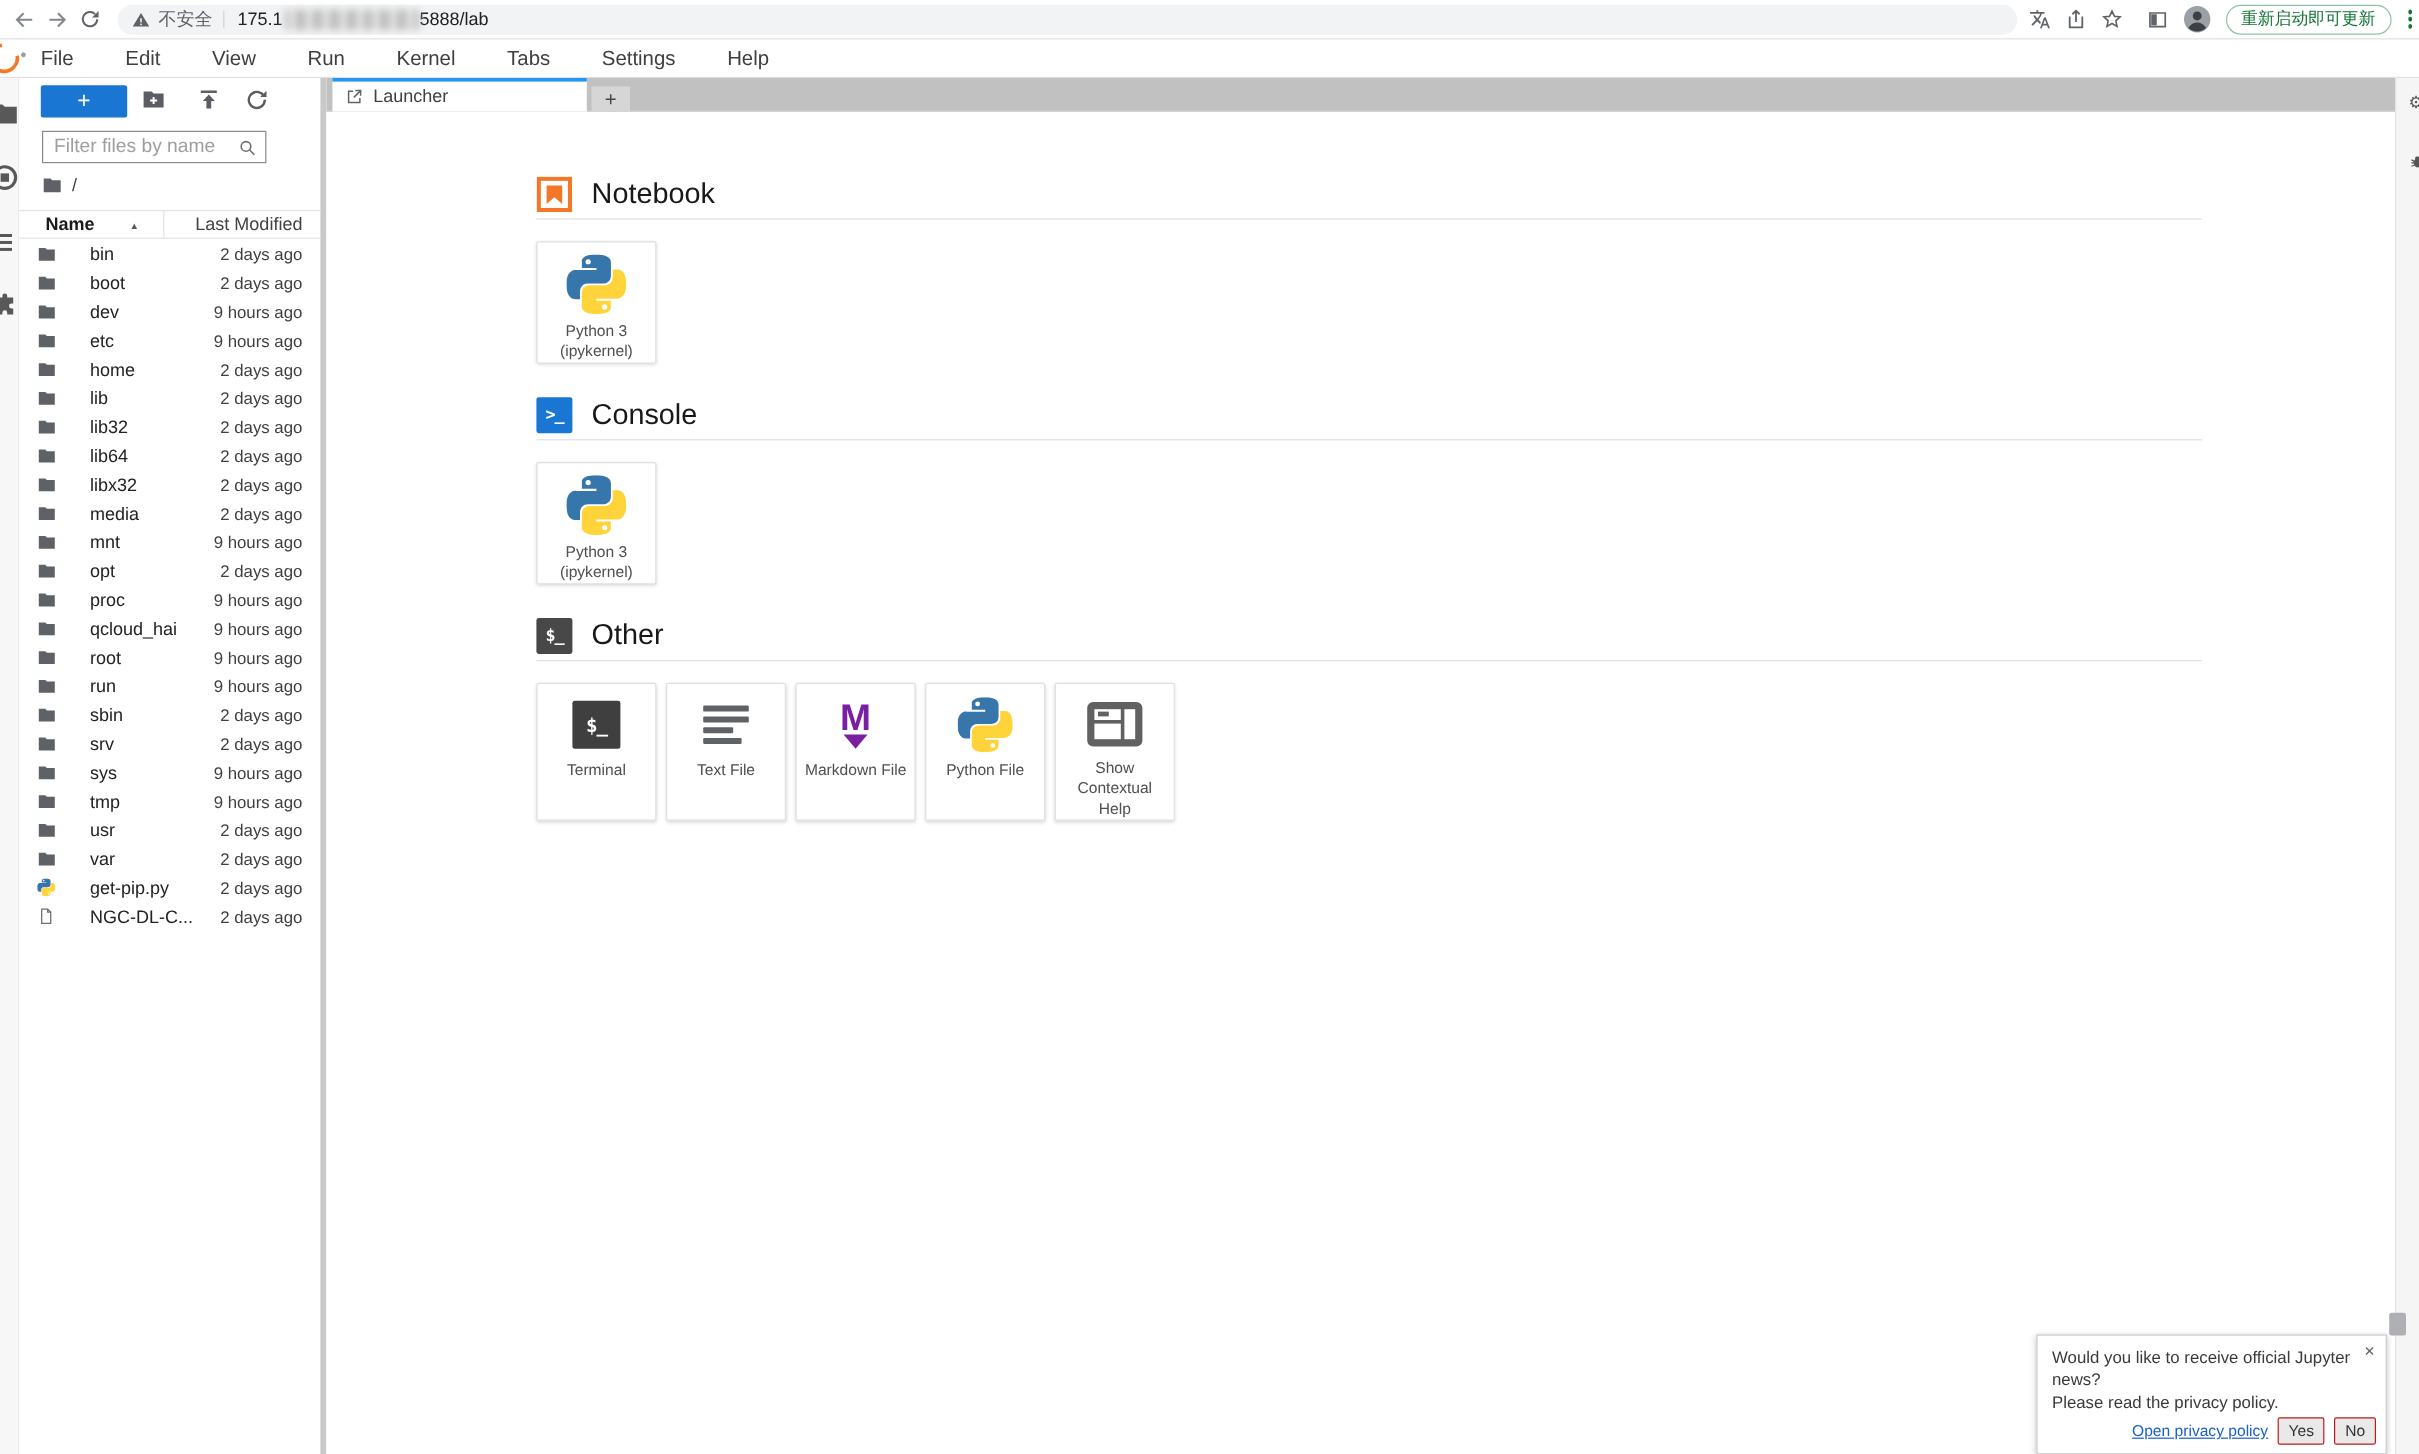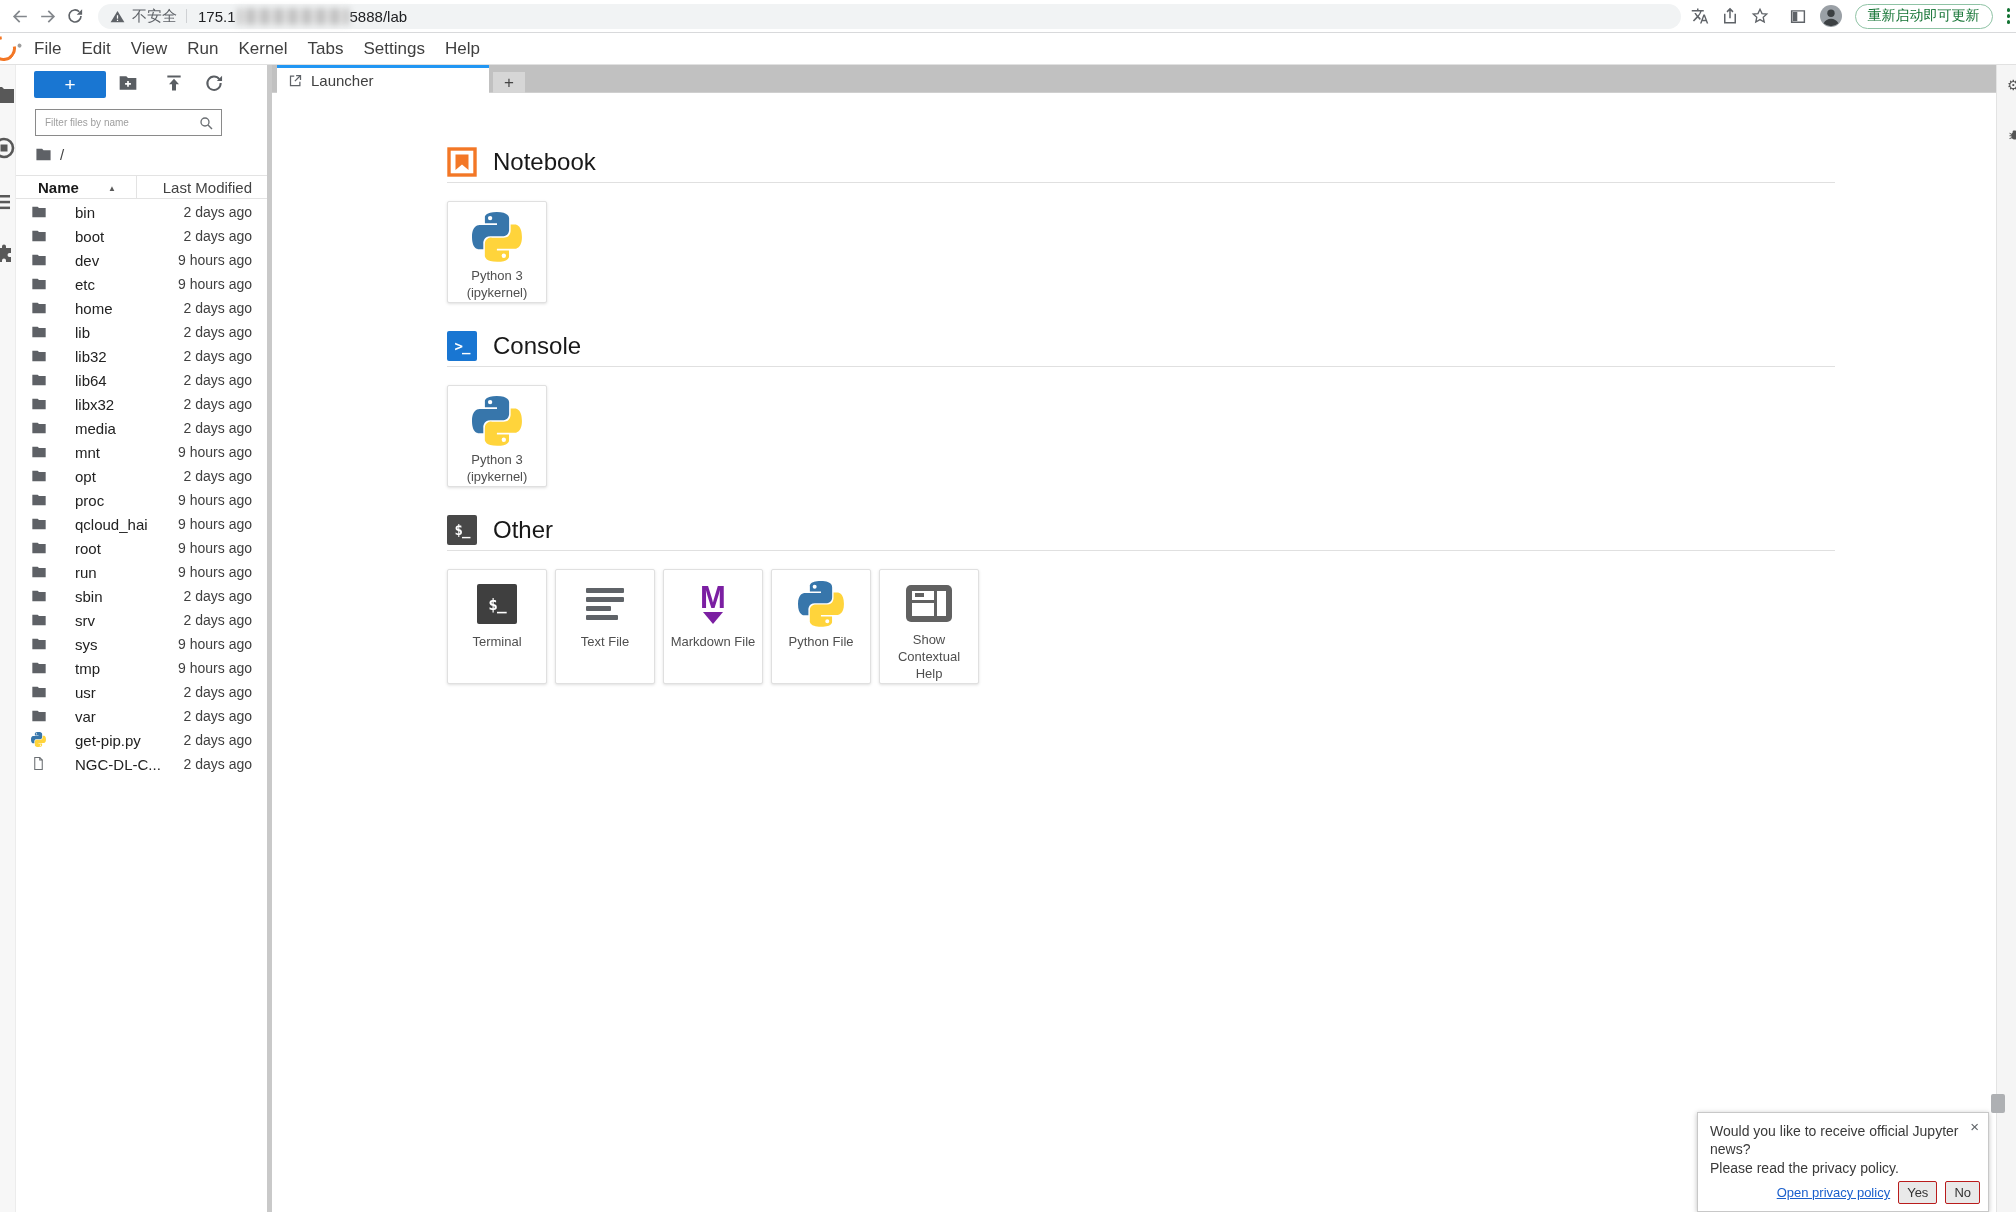--- a/index.html
+++ b/index.html
@@ -43,21 +43,21 @@
 
   
   .file-panel{position:absolute;left:16px;top:65px;width:251px;bottom:0;background:#fff;}
   .panel-divider{position:absolute;left:267px;top:65px;width:5px;bottom:0;background:#c9c9c9;}
   .new-btn{position:absolute;left:18px;top:6px;width:72px;height:27px;background:#1976d2;border-radius:2px;
     color:#fff;font-size:19px;display:flex;align-items:center;justify-content:center;line-height:1;}
   .tb-ic{position:absolute;top:8px;width:20px;height:20px;color:#5a5e63;}
   .tb-newdir{left:102px;} .tb-upload{left:148px;} .tb-refresh{left:188px;}
   .filter-box{position:absolute;left:19px;top:44px;width:187px;height:27px;border:1px solid #8a8a8a;
     background:#fff;display:flex;align-items:center;padding:0 7px;}
-  .filter-box input{border:none;outline:none;flex:1;font-size:10px;font-family:"Liberation Sans",sans-serif;
+  .filter-box input{border:none;outline:none;flex:1;font-size:16px;font-family:"Liberation Sans",sans-serif;
     color:#a21caf;min-width:0;background:transparent;}
   .filter-box input::placeholder{color:#9e9e9e;}
   .breadcrumb{position:absolute;left:19px;top:81px;display:flex;align-items:center;gap:8px;
     font-size:15px;color:#424242;}
   .bc-folder{width:17px;height:17px;color:#5e6166;}
   .fb-header{position:absolute;left:0;top:110px;width:251px;height:24px;border-top:1px solid #e3e3e3;
     border-bottom:1px solid #e3e3e3;display:flex;align-items:center;font-size:15px;}
   .fb-header .col-name{font-weight:bold;color:#1a1a1a;margin-left:22px;}
   .fb-header .sort-caret{position:absolute;left:92px;font-size:8px;color:#5a5a5a;top:8px;}
   .fb-header .col-div{position:absolute;left:120px;top:0;bottom:0;width:1px;background:#e3e3e3;}
@@ -199,21 +199,21 @@
         <i></i>
         <i></i>
       </span>
   </div>
 </div>
 
 <div class="jp-menubar">
   <span class="jp-logo">
       <i></i>
     </span>
-  <div id="menu-items" style="display:flex;align-items:center;">
+  <div id="menu-items" style="display:flex;align-items:center;gap:23px;">
       <div class="menu-item">File</div>
       <div class="menu-item">Edit</div>
       <div class="menu-item">View</div>
       <div class="menu-item">Run</div>
       <div class="menu-item">Kernel</div>
       <div class="menu-item">Tabs</div>
       <div class="menu-item">Settings</div>
       <div class="menu-item">Help</div>
     </div>
 </div>

